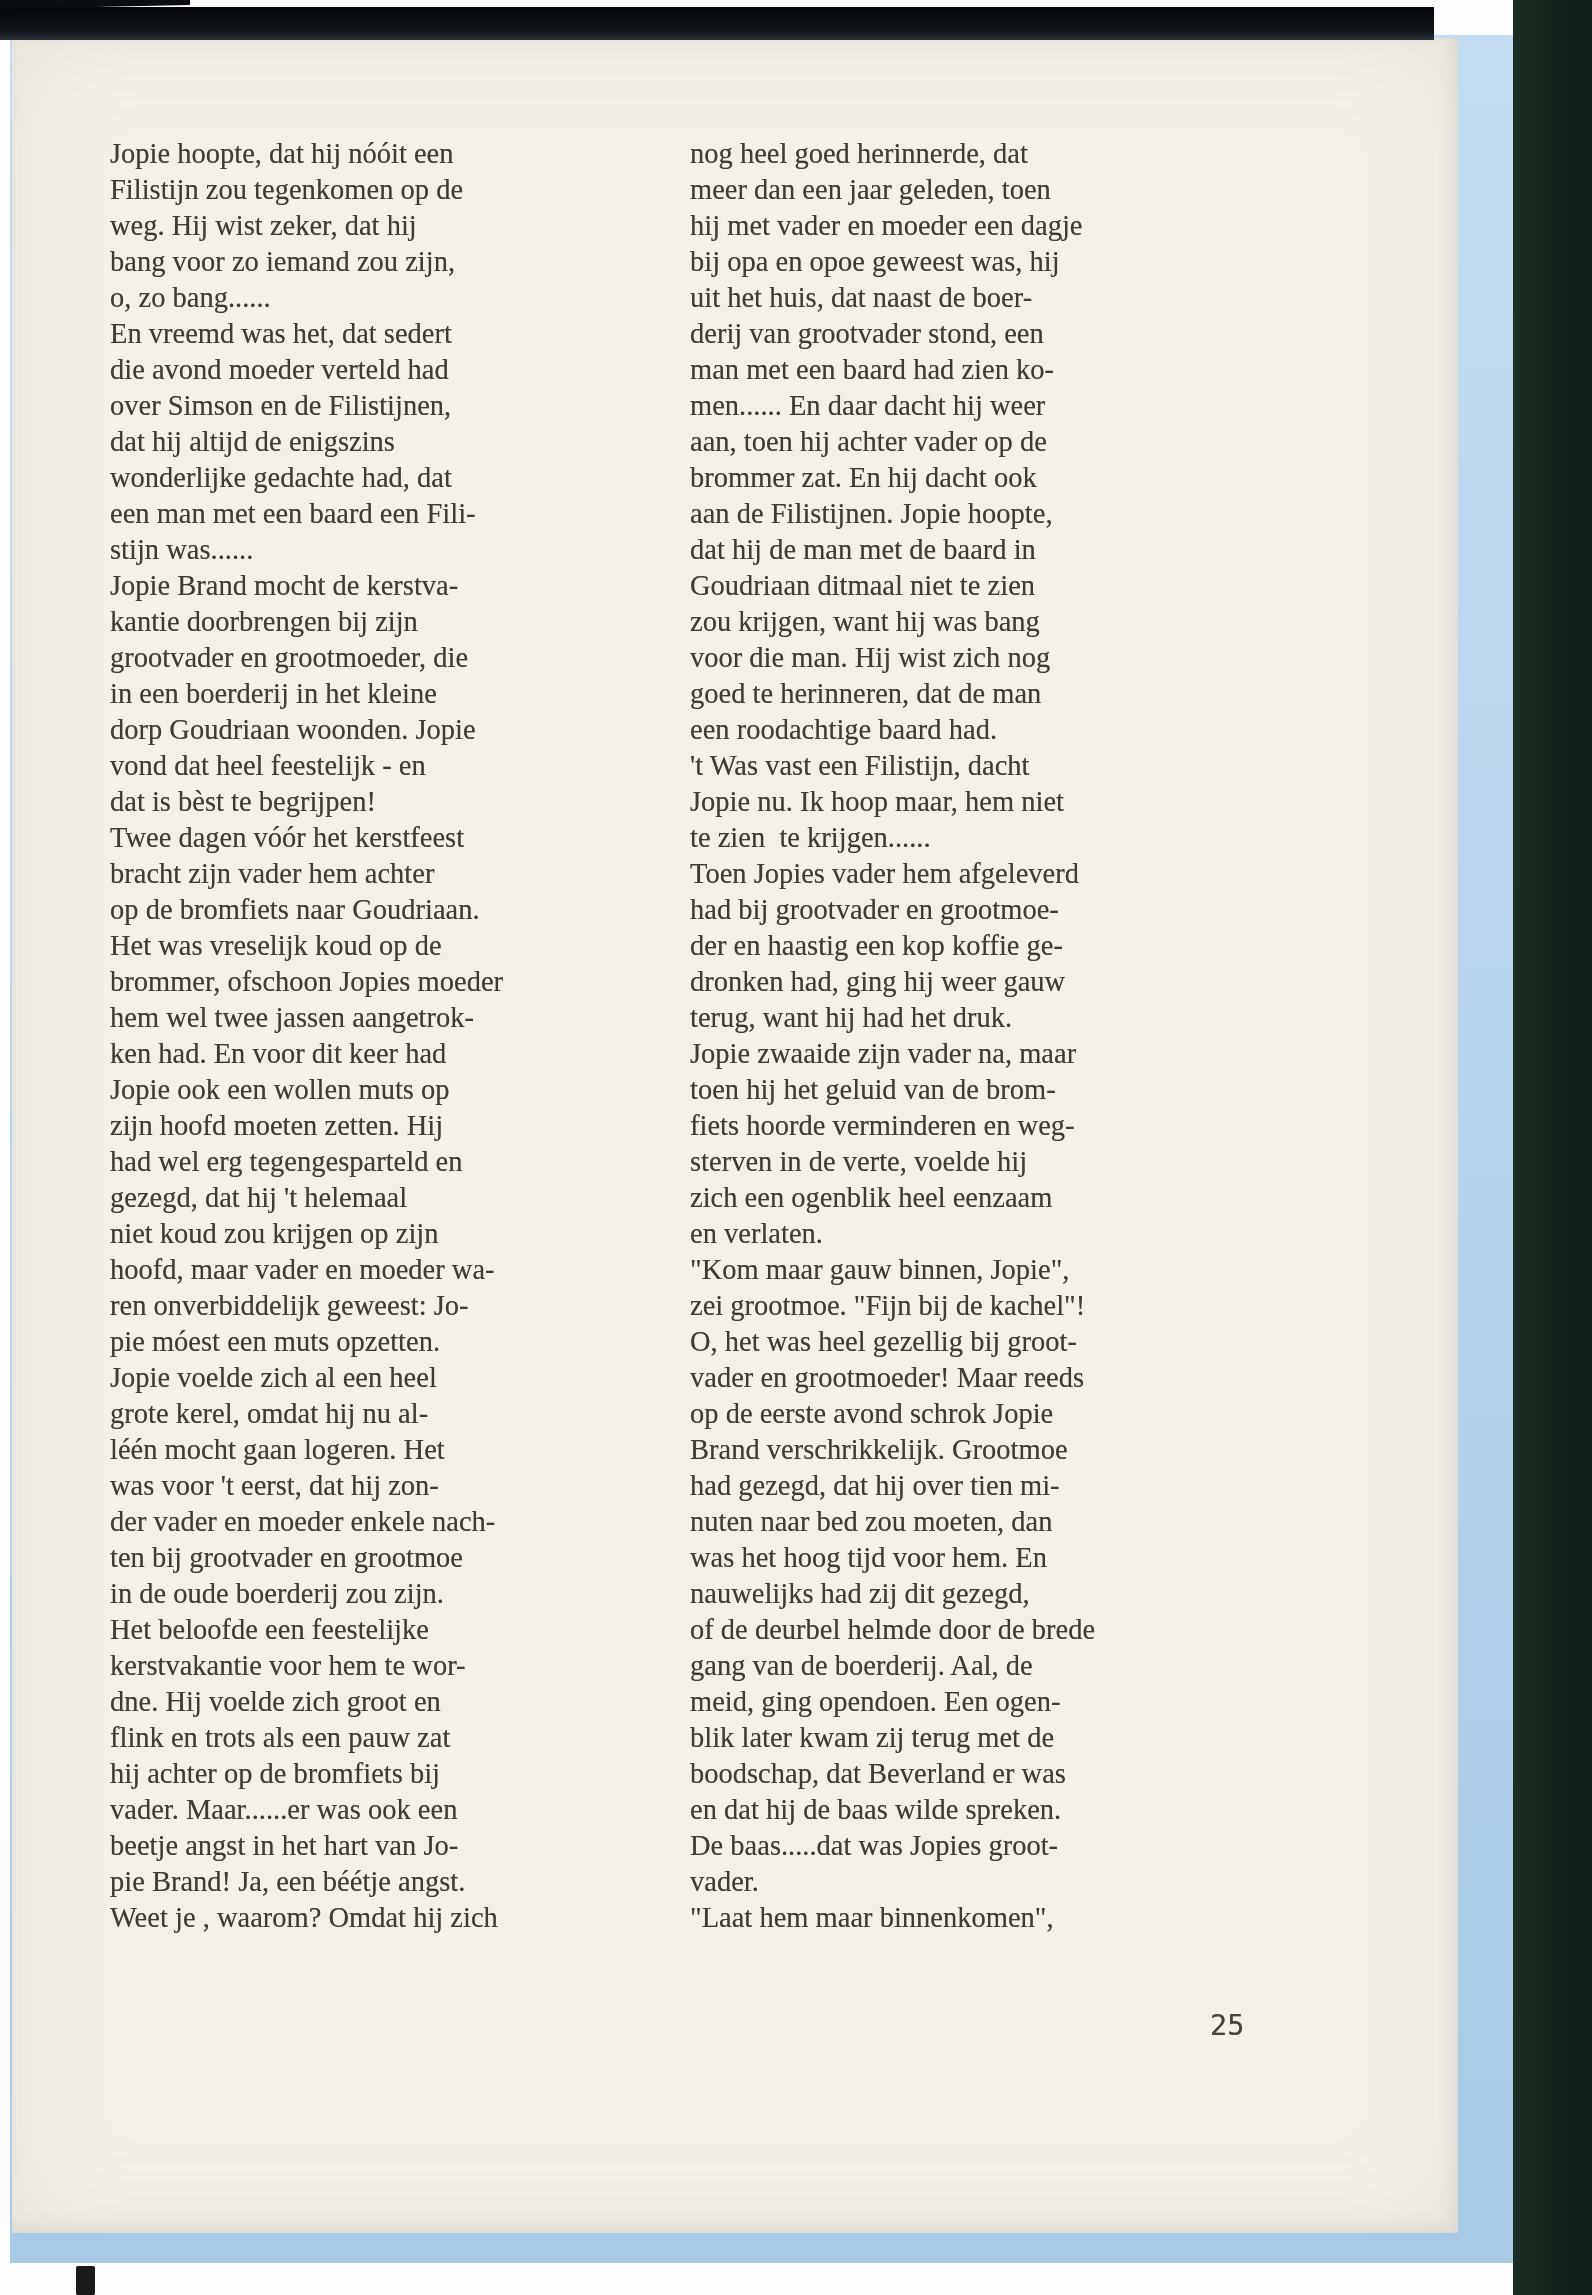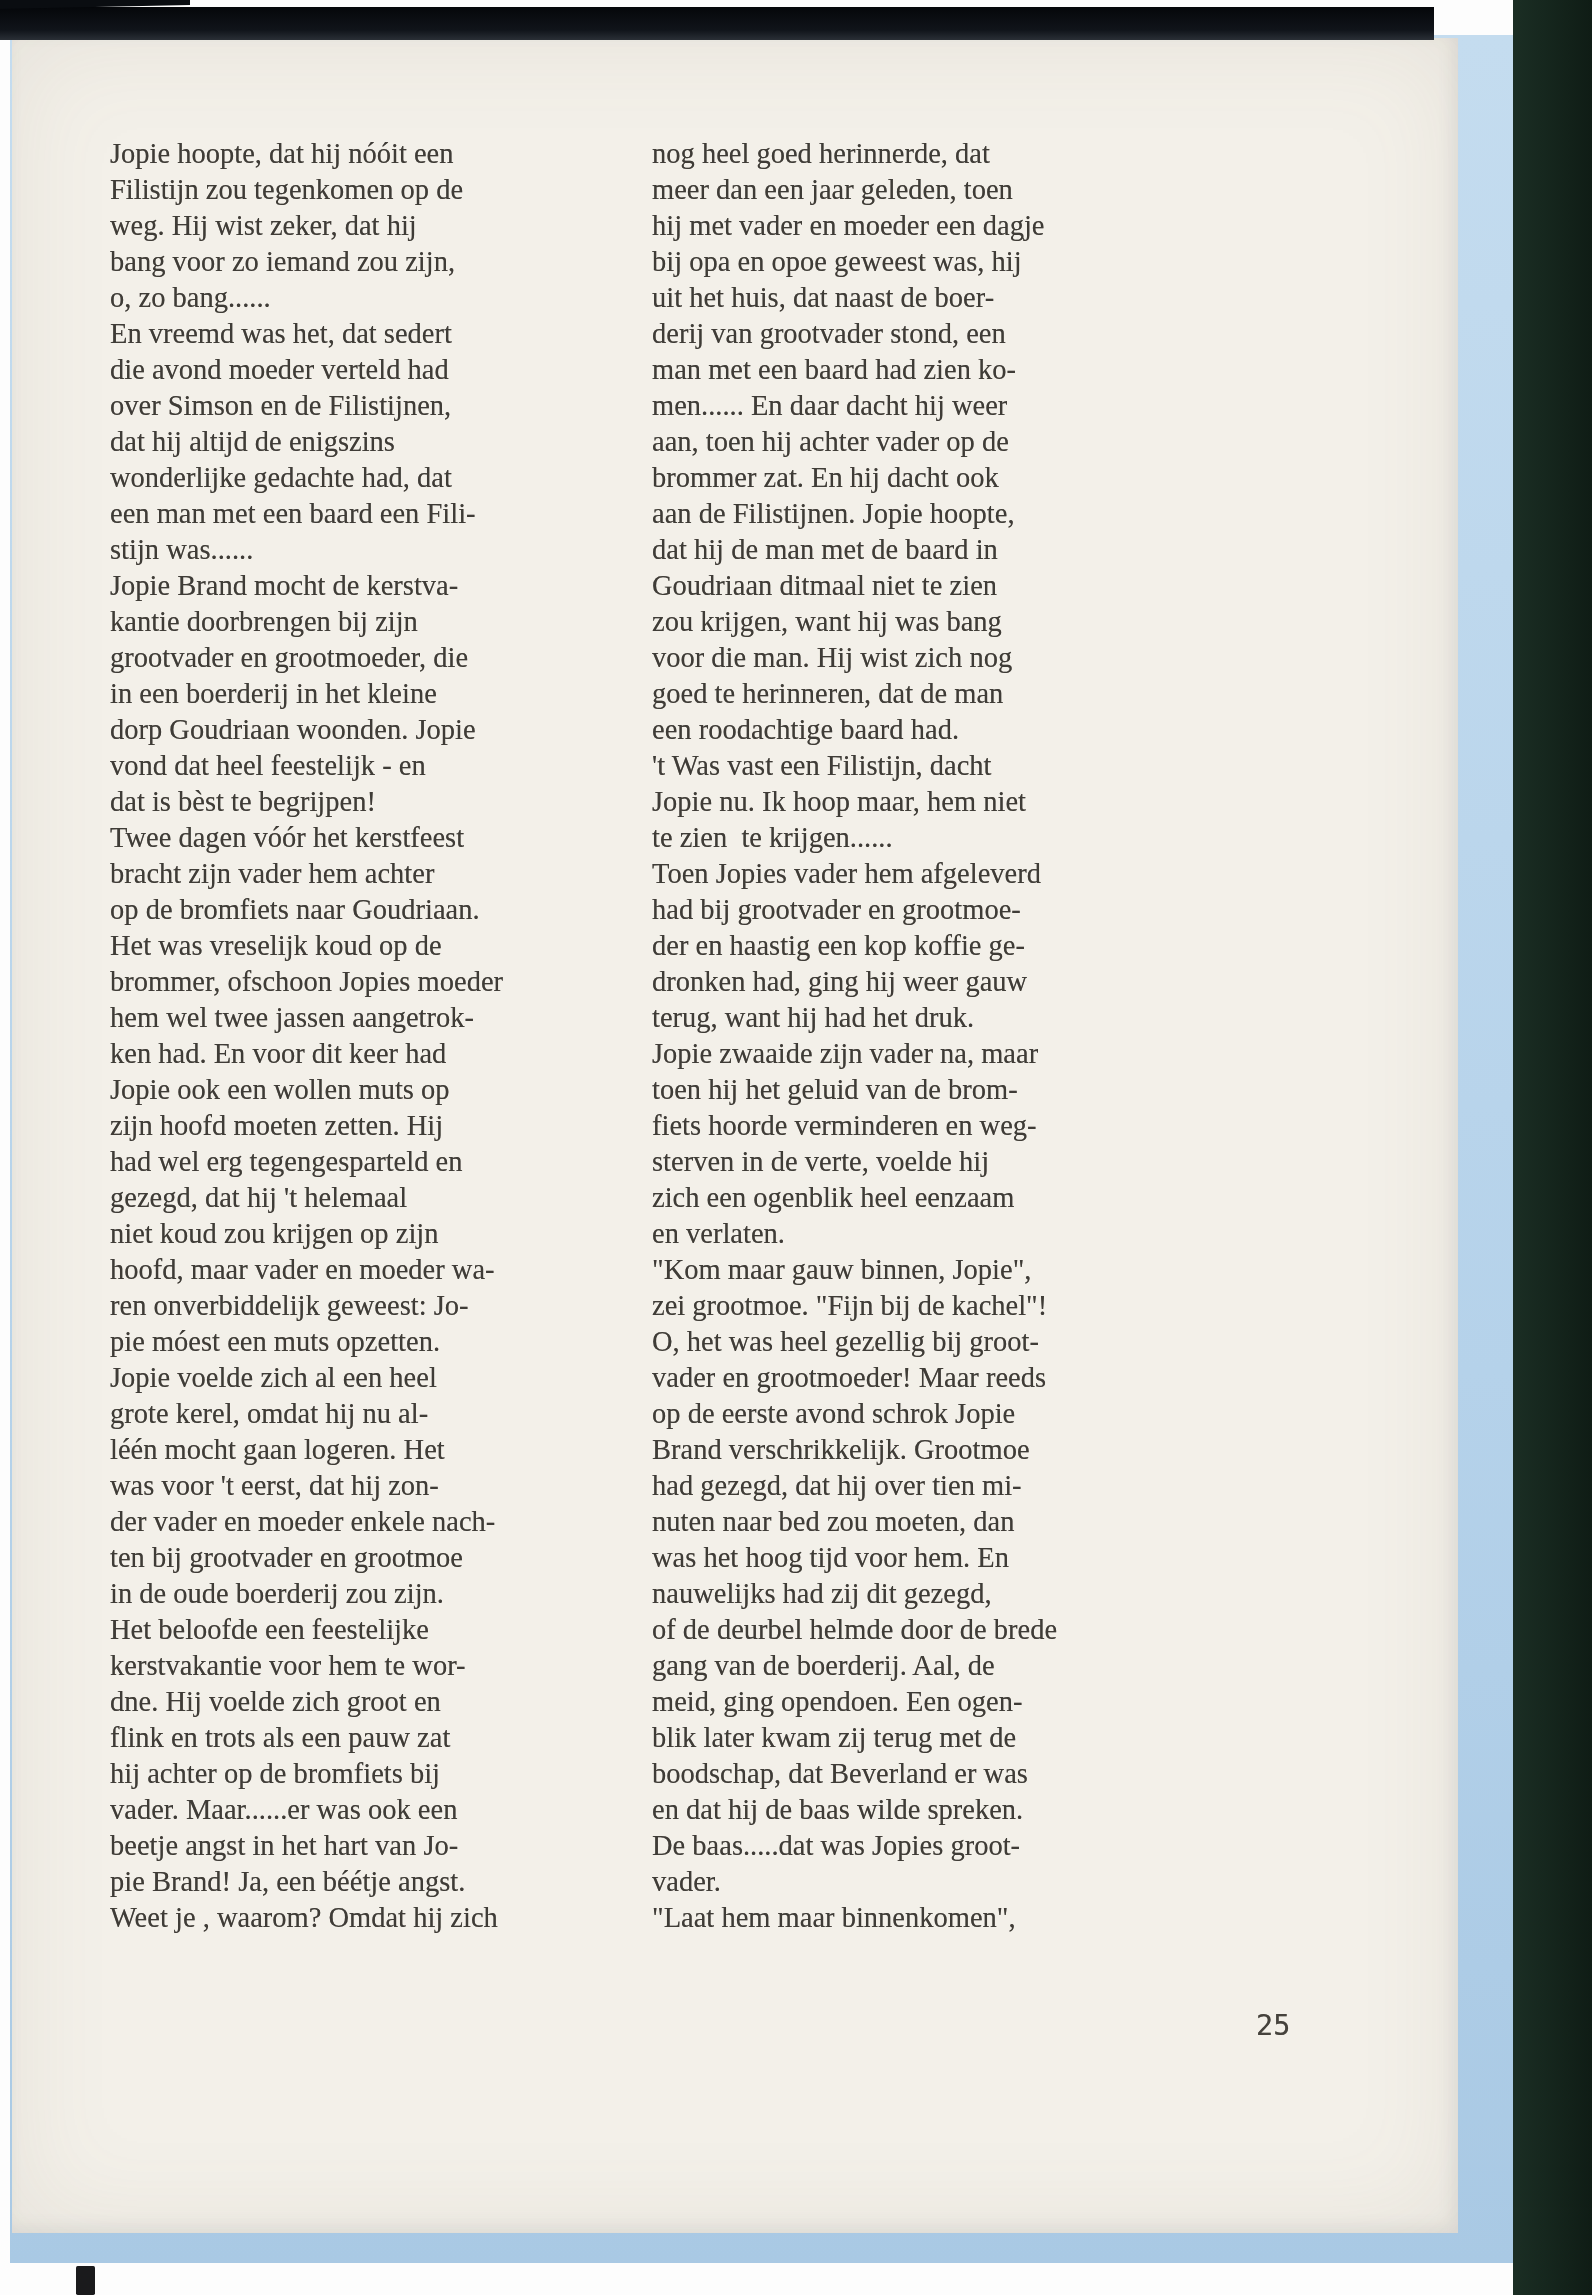--- a/index.html
+++ b/index.html
@@ -87,24 +87,24 @@
     position: absolute;
     top: 136px;
     font-size: 28.5px;
     line-height: 36px;
     white-space: pre;
     letter-spacing: 0px;
     text-shadow: 0 0 0.5px rgba(60,56,50,0.55);
     font-family: Liberation Serif, serif;
   }
   .col-left  { left: 110px; }
-  .col-right { left: 652px; }
+  .col-right { left: 690px; }
   .page-number {
     position: absolute;
-    left: 1256px;
+    left: 1210px;
     top: 2009px;
     font-size: 28.5px;
     color: #45423c;
     text-shadow: 0 0 0.5px rgba(60,56,50,0.5);
   }
 </style>
 </head>
 <body>
 
 <div class="scan">

